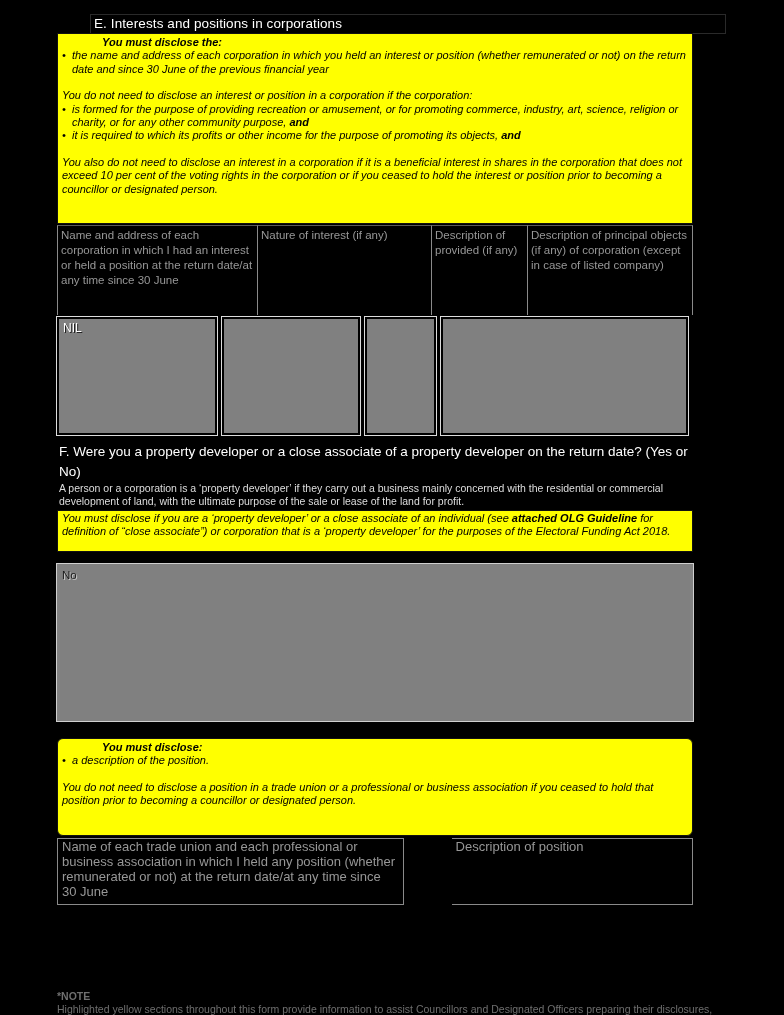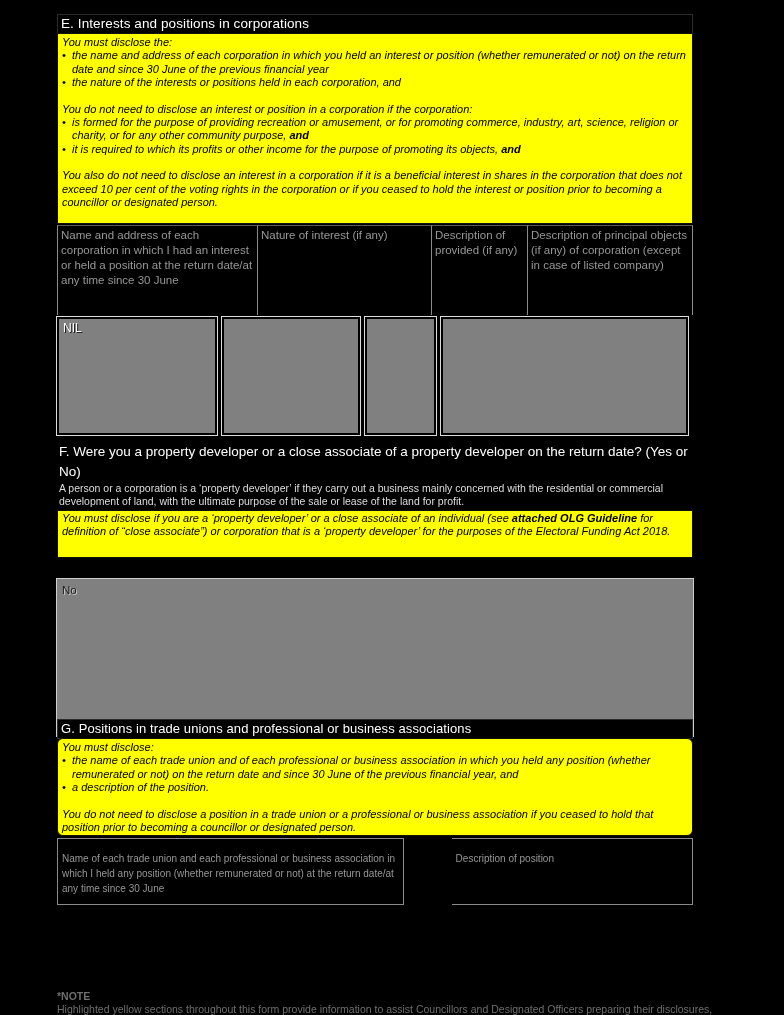--- a/index.html
+++ b/index.html
@@ -13,36 +13,37 @@
   }
   .abs { position:absolute; left:57px; width:636px; }
 
   
   .bar {
     background:#000; color:#fff;
     border:1px solid #2a2a2a;
     padding:1px 3px;
     font-size:13.5px; line-height:16px;
     letter-spacing:.1px;
+    margin-left:33px;
   }
 
   
   .yellow {
     background:#ffff00; color:#000;
     border:1px solid #111;
     font-style:italic;
     font-size:11px; line-height:13.4px;
     padding:2px 4px 2px 4px;
   }
   .yellow b { font-weight:bold; }
   .li { display:flex; }
   .li::before { content:"\2022"; width:10px; flex:none; text-align:left; }
   .li .txt { flex:1; }
   .blank { height:13px; }
-  .intro-bold { font-weight:normal; }
+  .intro-bold { font-weight:bold;margin-left:40px; }
 
   
   .thead { display:flex;justify-content:flex-end; }
   .thead .hcell {
     color:#979797;
     text-shadow:1px 1px 0 #000;
     font-size:11.5px; line-height:15px;
     padding:2px 3px;
     border-right:1px solid #8a8a8a;
     border-top:1px solid #5a5a5a;
@@ -75,22 +76,22 @@
   .answerbox .val {
     color:#1c1c1c; font-size:11.5px; line-height:14px;
     text-shadow:1px 1px 0 #c8c8c8;
   }
 
   
   .g-thead { display:flex; }
   .g-thead .hcell {
     color:#979797;
     text-shadow:1px 1px 0 #000;
-    font-size:10px; line-height:15px;
-    padding:12px 4px;
+    font-size:13px; line-height:15px;
+    padding:0 4px;
     border:1px solid #8a8a8a;
   }
   .g-thead .hcell + .hcell { border-left:none;margin-left:48px; }
 
   
   .note { color:#6f6f6f; font-size:10.5px; line-height:13px; text-shadow:1px 1px 0 #000; }
   .note .nh { font-weight:bold; }
 </style>
 </head>
 <body>
@@ -98,23 +99,20 @@
 <div class="page">
 
   <div class="abs bar" style="top:14px;">
     <span>E. Interests and positions in corporations</span>
   </div>
 
   <div class="abs yellow" style="top:33px; height:191px;">
     <div class="intro-bold">You must disclose the:</div>
     <div class="li">
         <span class="txt">the name and address of each corporation in which you held an interest or position (whether remunerated or not) on the return date and since 30 June of the previous financial year</span>
-      </div>
-    <div class="li">
-        <span class="txt">the nature of the interests or positions held in each corporation, and</span>
       </div>
     <div class="blank"></div>
     <div>You do not need to disclose an interest or position in a corporation if the corporation:</div>
     <div class="li">
       <span class="txt"><span>is formed for the purpose of providing recreation or amusement, or for promoting commerce, industry, art, science, religion or charity, or for any other community purpose, </span><b>and</b></span>
     </div>
     <div class="li">
       <span class="txt"><span>it is required to which its profits or other income for the purpose of promoting its objects, </span><b>and</b></span>
     </div>
     <div class="blank"></div>
@@ -141,37 +139,31 @@
     <div class="fieldbox" style="width:247px;">
       <div class="val"></div>
     </div>
   </div>
 
   <div class="abs" style="top:440px;">
     <div class="f-title">F. Were you a property developer or a close associate of a property developer on the return date? (Yes or No)</div>
     <div class="f-def">A person or a corporation is a ‘property developer’ if they carry out a business mainly concerned with the residential or commercial development of land, with the ultimate purpose of the sale or lease of the land for profit.</div>
   </div>
 
-  <div class="abs yellow" style="top:510px; height:48px; padding-top:1px;">
+  <div class="abs yellow" style="top:510px; height:42px; padding-top:1px;">
     <span>You must disclose if you are a ‘property developer’ or a close associate of an individual (see </span><b>attached OLG Guideline</b><span> for definition of “close associate”) or corporation that is a ‘property developer’ for the purposes of the Electoral Funding Act 2018.</span>
   </div>
 
-  <div class="abs answerbox" style="top:579px; height:157px;">
+  <div class="abs answerbox" style="top:564px; height:157px;">
     <div class="val">No</div>
   </div>
 
-  <div class="abs bar" style="top:719px; font-size:13px;">
-    <span>G. Positions in trade unions and professional or business associations</span>
-  </div>
 
   <div class="abs yellow" style="top:738px; height:98px;border-radius:6px;">
     <div class="intro-bold">You must disclose:</div>
-    <div class="li">
-        <span class="txt">the name of each trade union and of each professional or business association in which you held any position (whether remunerated or not) on the return date and since 30 June of the previous financial year, and</span>
-      </div>
     <div class="li">
         <span class="txt">a description of the position.</span>
       </div>
     <div class="blank"></div>
     <div>You do not need to disclose a position in a trade union or a professional or business association if you ceased to hold that position prior to becoming a councillor or designated person.</div>
   </div>
 
   <div class="abs g-thead" style="top:838px; height:67px;">
     <div class="hcell" style="width:375px;">Name of each trade union and each professional or business association in which I held any position (whether remunerated or not) at the return date/at any time since 30 June</div>
     <div class="hcell" style="width:261px;">Description of position</div>

